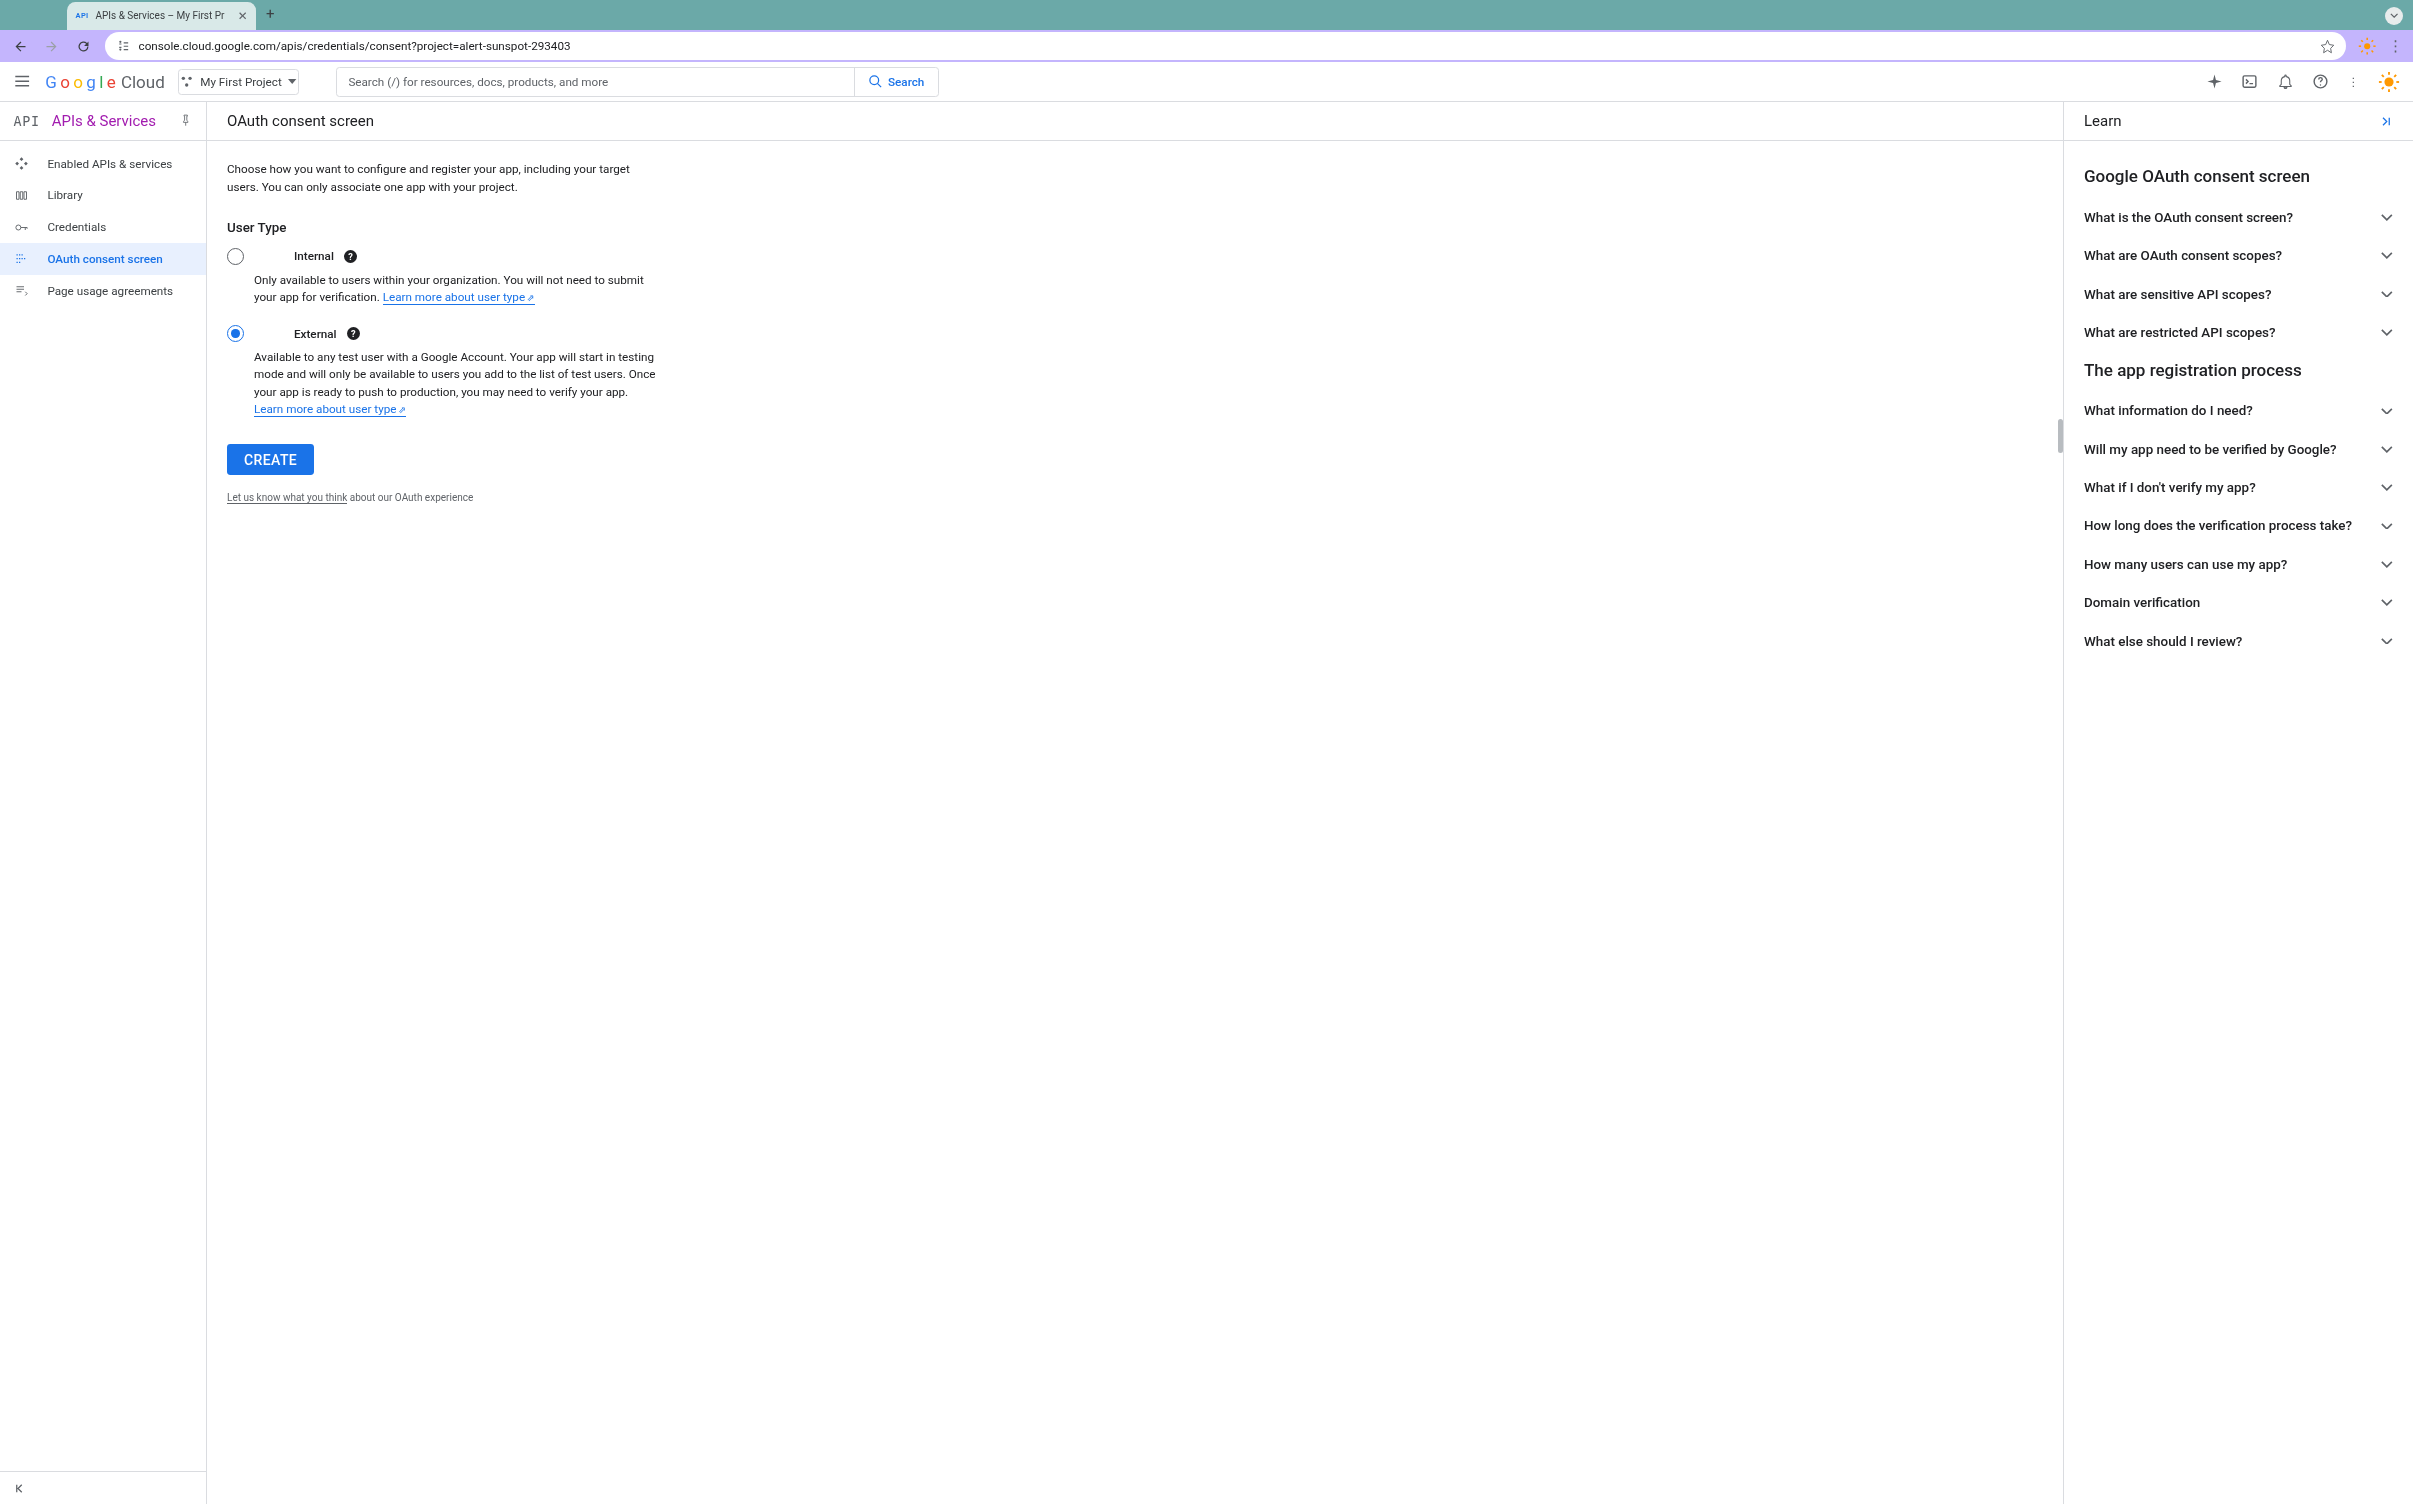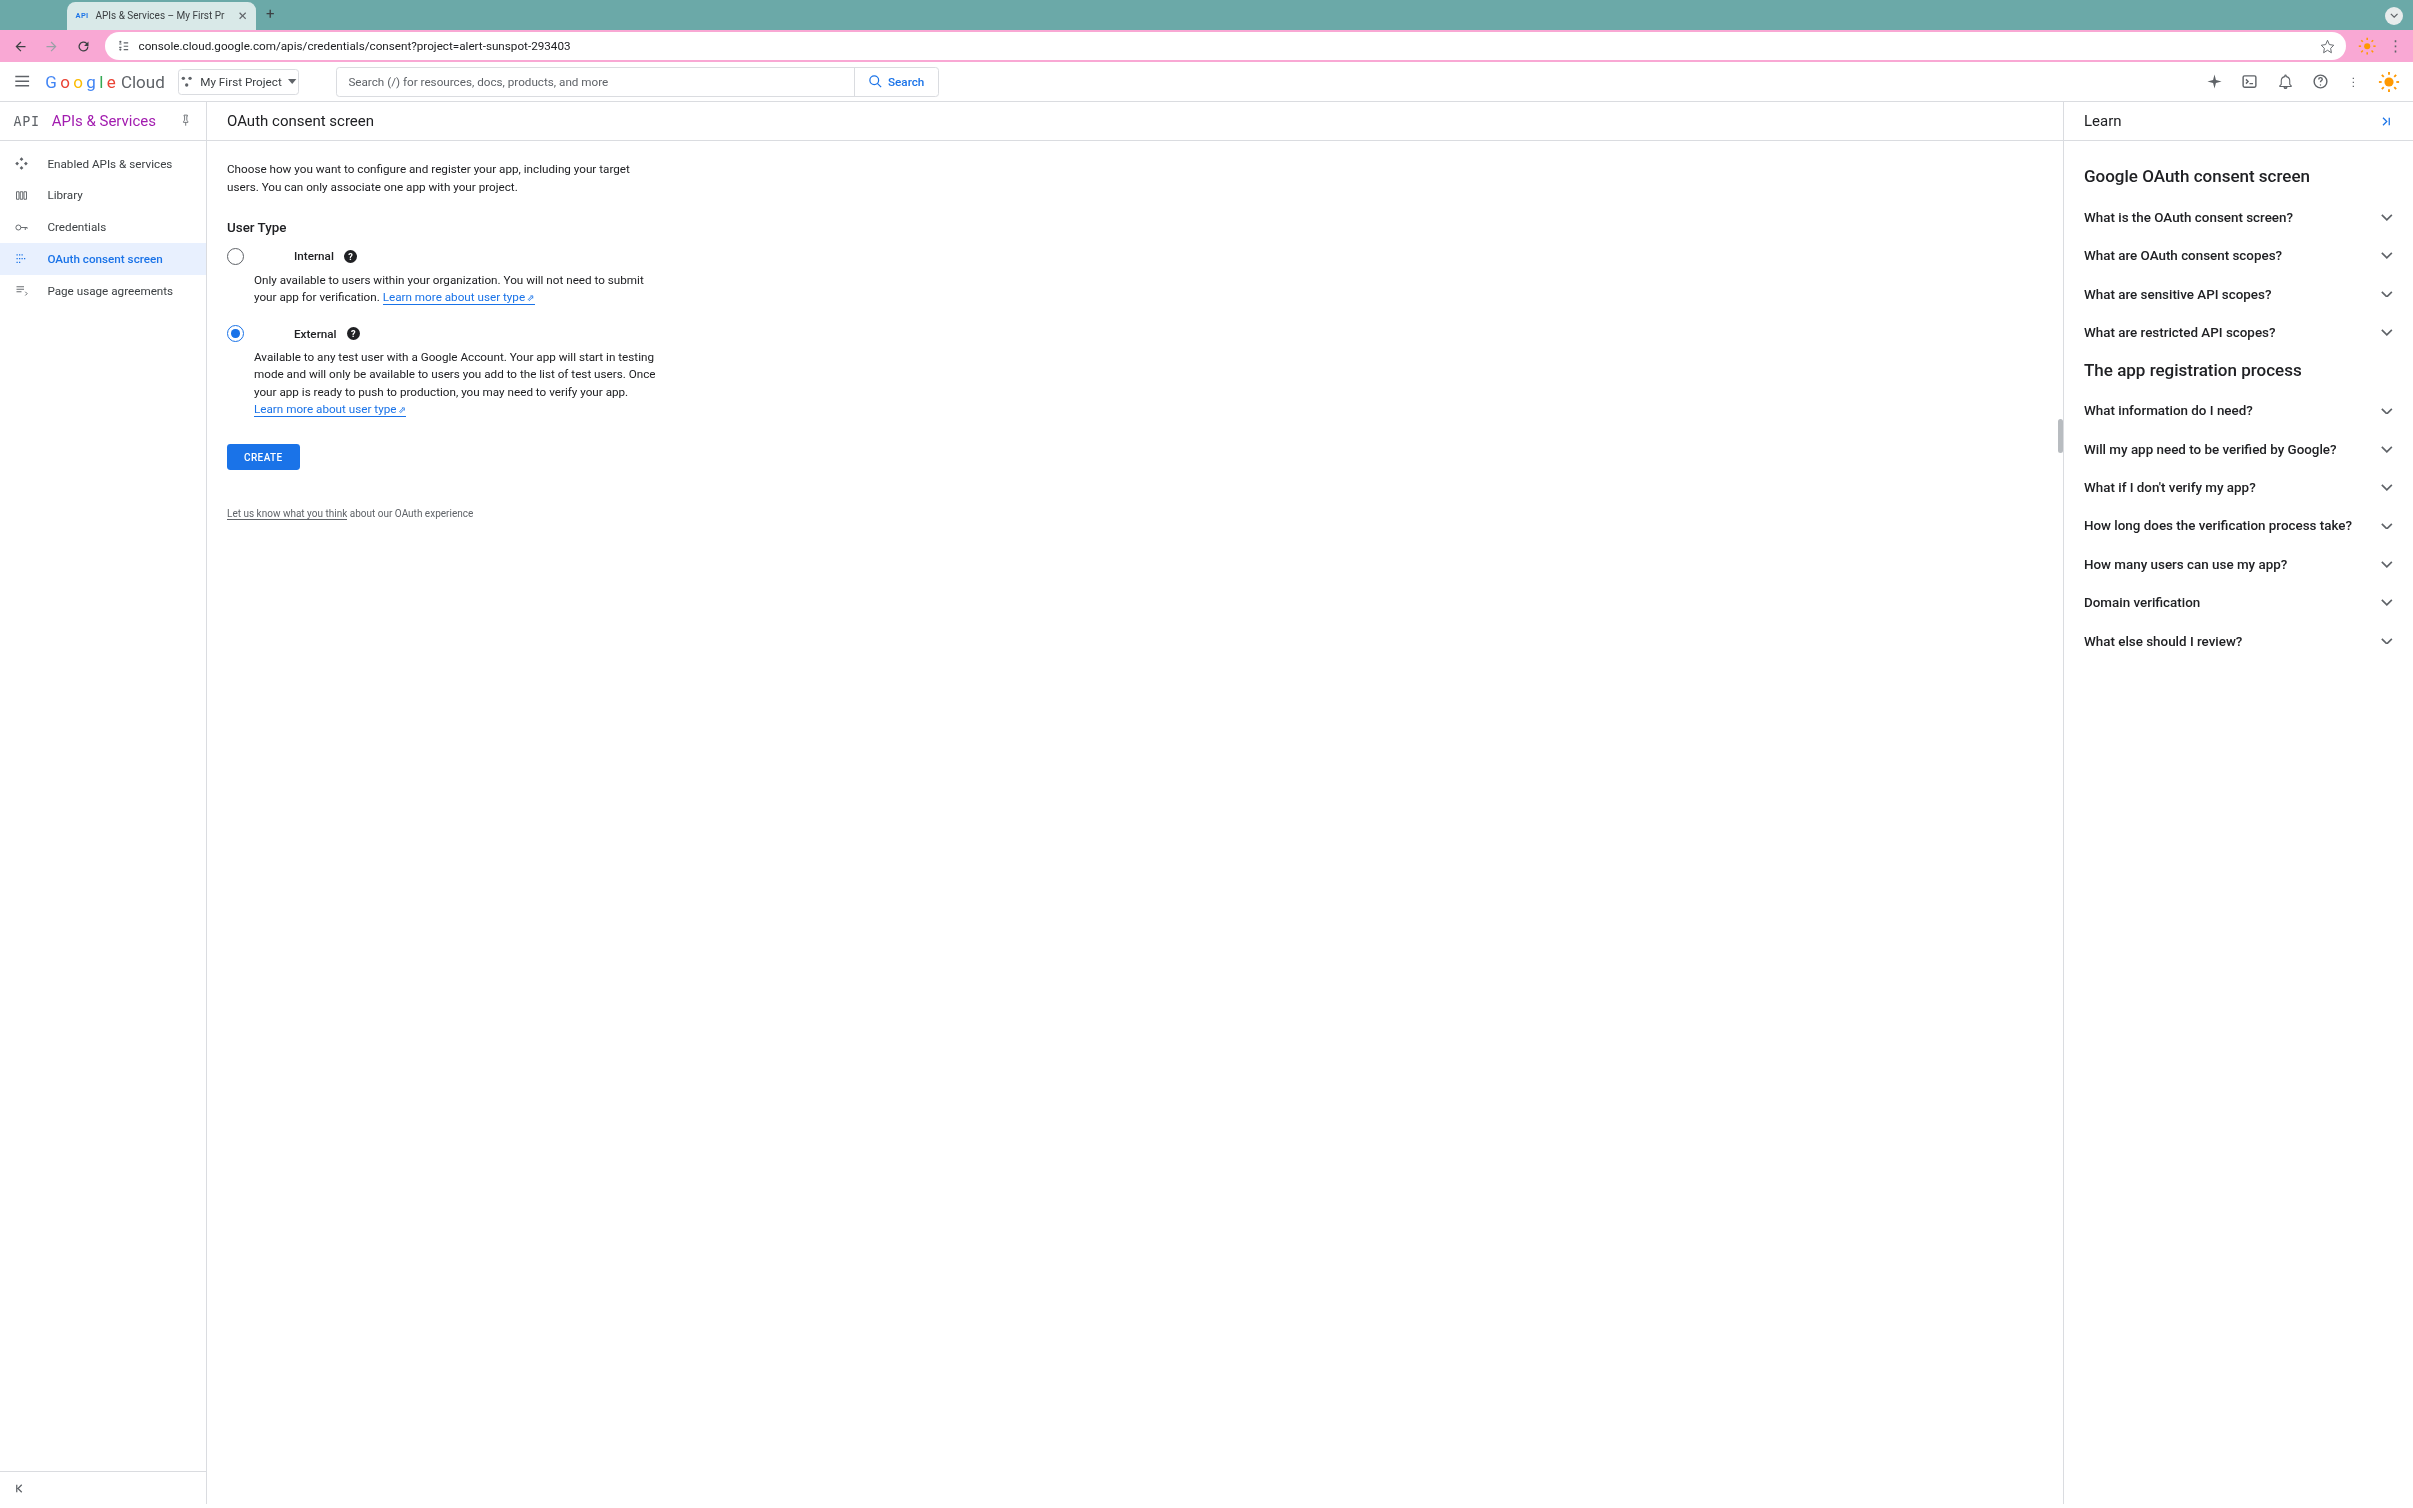--- a/index.html
+++ b/index.html
@@ -8,21 +8,21 @@
 
 .browser-chrome { background: #6ba9a8; height: 30px; display: flex; align-items: flex-end; padding-left: 67px; }
 .tab { background: #d9e9e8; height: 28.5px; border-radius: 8.4px 8.4px 0 0; display: flex; align-items: center; padding: 0 8.4px; gap: 6.7px; min-width: 189px; position: relative; }
 .tab-favicon { width: 13.4px; height: 13.4px; display: flex; align-items: center; justify-content: center; font-size: 7.5px; color: #1a73e8; font-weight: 600; letter-spacing: 0.4px; }
 .tab-title { font-size: 10px; color: #3c4043; overflow: hidden; text-overflow: ellipsis; white-space: nowrap; flex: 1; }
 .tab-close { font-size: 11.7px; color: #5f6368; cursor: pointer; }
 .new-tab { margin-left: 10px; margin-bottom: 6.7px; font-size: 15px; color: #3c4043; cursor: pointer; }
 .browser-right { margin-left: auto; margin-right: 10px; margin-bottom: 5px; }
 .dropdown-pill { width: 18.4px; height: 18.4px; background: #e8ecec; border-radius: 9.2px; display: flex; align-items: center; justify-content: center; cursor: pointer; }
 
-.browser-toolbar { background: #f9a8d4; height: 29px; display: flex; align-items: center; padding: 16px 10px; gap: 11.7px; }
+.browser-toolbar { background: #c4b5fd; height: 29px; display: flex; align-items: center; padding: 16px 10px; gap: 11.7px; }
 .nav-btn { width: 20px; height: 20px; display: flex; align-items: center; justify-content: center; color: #3c4043; cursor: pointer; border-radius: 50%; }
 .nav-btn.disabled { color: #9aa0a6; }
 .address-bar { flex: 1; background: #fff; border-radius: 17px; height: 28.5px; display: flex; align-items: center; padding: 0 11.7px; gap: 8.4px; }
 .address-icon { color: #5f6368; font-size: 11px; }
 .url-text { flex: 1; font-size: 11.7px; color: #202124; }
 .star-btn { color: #5f6368; }
 .sun-icon { color: #ff9800; font-size: 17px; }
 .kebab-btn { color: #5f6368; font-size: 15px; }
 
 
@@ -60,21 +60,21 @@
 .section-title { font-size: 13.4px; font-weight: 500; color: #202124; margin-bottom: 13.4px; }
 .radio-row { display: flex; align-items: center; gap: 10px; margin-bottom: 6.7px; }
 .radio-outer { width: 17px; height: 17px; border: 1.7px solid #5f6368; border-radius: 50%; display: flex; align-items: center; justify-content: center; cursor: pointer; }
 .radio-outer.selected { border-color: #1a73e8; }
 .radio-inner { width: 8.4px; height: 8.4px; background: #1a73e8; border-radius: 50%; }
 .radio-label { font-weight: 500; font-size: 11.7px; padding-left: 40px; }
 .help-circle { width: 13.4px; height: 13.4px; background: #202124; color: #fff; border-radius: 50%; display: flex; align-items: center; justify-content: center; font-size: 9.2px; font-weight: bold; cursor: pointer; }
 .radio-desc { font-size: 11.7px; color: #202124; line-height: 1.5; margin-left: 27px; margin-bottom: 18.4px; }
 .link { color: #1a73e8; text-decoration: none; border-bottom: 0.8px solid #1a73e8; cursor: pointer; }
 .ext-link-icon { font-size: 9.2px; margin-left: 1.7px; }
-.create-btn { background: #1a73e8; color: #fff; border: none; padding: 7.5px 17px; border-radius: 3.4px; font-size: 10px; font-weight: 500; cursor: pointer; letter-spacing: 0.4px; margin-top: 6.7px; margin-bottom: 38px; }
+.create-btn { background: #1a73e8; color: #fff; border: none; padding: 7.5px 17px; border-radius: 3.4px; font-size: 14px; font-weight: 500; cursor: pointer; letter-spacing: 0.4px; margin-top: 6.7px; margin-bottom: 17px; }
 .feedback-line { font-size: 10px; color: #5f6368; }
 .feedback-link { color: #5f6368; border-bottom: 0.8px solid #5f6368; cursor: pointer; }
 
 .learn-panel { width: 349px; overflow-y: auto; }
 .learn-header { height: 39px; display: flex; align-items: center; padding: 0 20px; border-bottom: 0.8px solid #dadce0; }
 .learn-title { font-size: 15px; flex: 1; }
 .collapse-learn { color: #1a73e8; cursor: pointer; font-size: 15px; font-weight: bold; }
 .learn-body { padding: 17px 20px; }
 .learn-section-title { font-size: 17px; font-weight: 500; margin-bottom: 11.7px; margin-top: 8.4px; }
 .learn-item { display: flex; align-items: center; justify-content: space-between; padding: 11.7px 0; cursor: pointer; }

